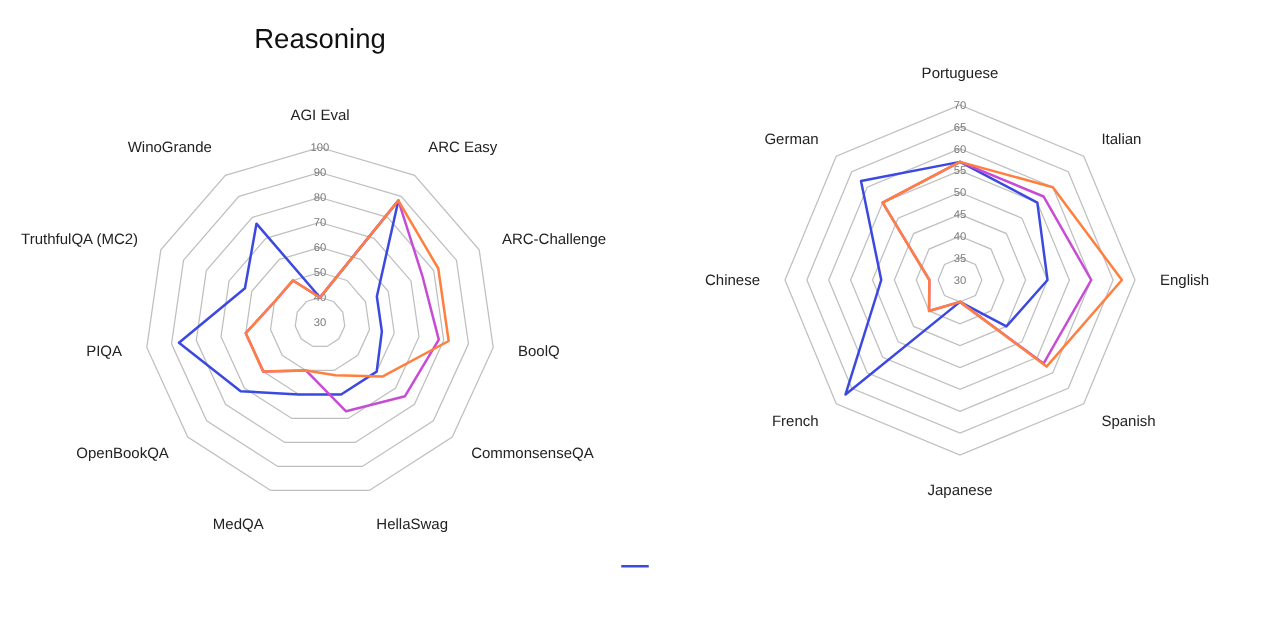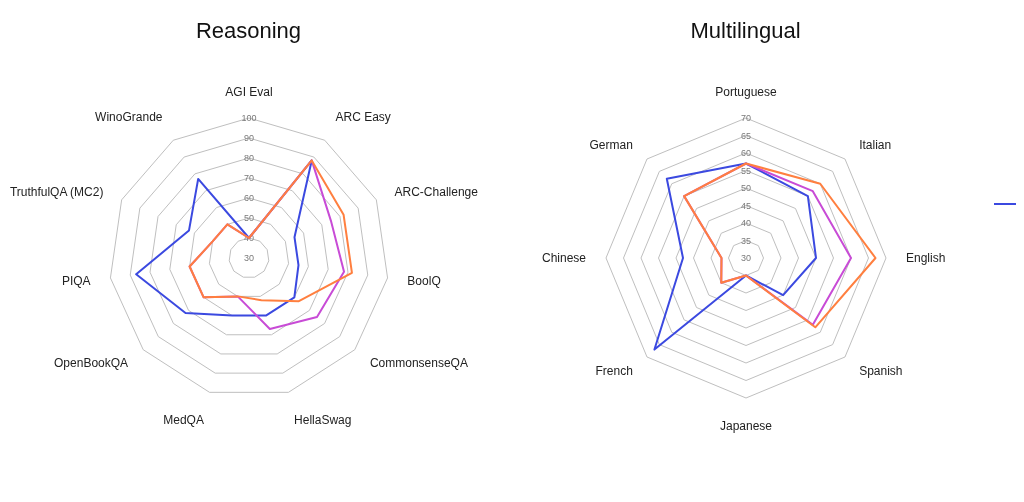--- a/index.html
+++ b/index.html
@@ -9,21 +9,21 @@
     height: 502px;
     background: #ffffff;
     font-family: -apple-system, BlinkMacSystemFont, "Segoe UI", Arial, sans-serif;
     color: #222;
   }
   .page {
     width: 1024px;
     height: 422px;
     position: relative;
     display: flex;
-    flex-direction: row;
+    flex-direction: column;
   }
   .charts {
     flex: 1;
     display: flex;
     flex-direction: row;
     justify-content: space-around;
     align-items: flex-start;
     padding-top: 18px;
   }
   .chart-wrap {
@@ -89,21 +89,20 @@
           <text x="81.62856929905078" y="232.77037412372562" text-anchor="end" font-size="12" fill="#222222">PIQA</text>
           <text x="94.45888074327704" y="143.53359791969822" text-anchor="end" font-size="12" fill="#222222">TruthfulQA (MC2)</text>
           <text x="153.49746920710442" y="69.39943474701101" text-anchor="end" font-size="12" fill="#222222">WinoGrande</text>
           <path d="M240 186 L302.71433482484935 108.41459019158299 L285.4815997677259 185.22924934990567 L289.4910720940467 213.11574191366427 L285.3449744612555 245.29164403671712 L256.90395341048577 263.56957841686983 L223.09604658951423 263.56957841686983 L176.51703575424233 261.00830165140394 L127.16035562557367 222.2238915631545 L179.96428830660176 178.5826091418755 L189.17976315917383 126.92216791386898 Z" fill="none" stroke="#3b49e0" stroke-width="2" stroke-linejoin="round"></path>
           <path d="M240 186 L302.71433482484935 108.41459019158299 L321.8668795819067 168.61264882983022 L335.02285842056955 219.66222447423536 L308.0174616918832 264.9374660550757 L260.8482092062658 277.0024800474728 L228.7306977263428 244.3797189445799 L194.6550255387445 245.29164403671712 L180.61071348714404 214.5388902963971 L203.61472018581927 189.38339947992455 L218.3743673017761 172.34985868675275 Z" fill="none" stroke="#c84bd6" stroke-width="2" stroke-linejoin="round"></path>
           <path d="M240 186 L302.71433482484935 108.41459019158299 L334.6017275168699 162.7968386478038 L342.941429955617 220.80074318042165 L289.87947190738106 249.22080844038882 L252.3962325010229 248.21769083903789 L228.7306977263428 244.3797189445799 L194.6550255387445 245.29164403671712 L180.61071348714404 214.5388902963971 L203.61472018581927 189.38339947992455 L218.3743673017761 172.34985868675275 Z" fill="none" stroke="#ff7f3f" stroke-width="2" stroke-linejoin="round"></path>
         </svg>
     </div>
 
     <div class="chart-wrap">
-      <div class="chart-title">Multilingual</div>
       <svg id="radar-1" width="480" height="400">
           <path d="M240 206 L240 206 L240 206 L240 206 L240 206 L240 206 L240 206 L240 206 Z" fill="none" stroke="#bfbfbf" stroke-width="1"></path>
           <path d="M240 188.5 L252.37436867076457 193.62563132923543 L257.5 206 L252.37436867076457 218.37436867076457 L240 223.5 L227.62563132923543 218.37436867076457 L222.5 206 L227.6256313292354 193.62563132923543 Z" fill="none" stroke="#bfbfbf" stroke-width="1"></path>
           <path d="M240 171 L264.74873734152914 181.25126265847084 L275 206 L264.74873734152914 230.74873734152916 L240 241 L215.25126265847084 230.74873734152916 L205 206 L215.25126265847084 181.25126265847084 Z" fill="none" stroke="#bfbfbf" stroke-width="1"></path>
           <path d="M240 153.5 L277.12310601229376 168.87689398770627 L292.5 206 L277.12310601229376 243.12310601229373 L240 258.5 L202.87689398770627 243.12310601229376 L187.5 206 L202.87689398770624 168.87689398770627 Z" fill="none" stroke="#bfbfbf" stroke-width="1"></path>
           <path d="M240 136 L289.49747468305833 156.50252531694167 L310 206 L289.49747468305833 255.49747468305833 L240 276 L190.50252531694167 255.49747468305833 L170 206 L190.50252531694167 156.50252531694167 Z" fill="none" stroke="#bfbfbf" stroke-width="1"></path>
           <path d="M240 118.5 L301.8718433538229 144.1281566461771 L327.5 206 L301.8718433538229 267.8718433538229 L240 293.5 L178.1281566461771 267.8718433538229 L152.5 206 L178.12815664617708 144.1281566461771 Z" fill="none" stroke="#bfbfbf" stroke-width="1"></path>
           <path d="M240 101 L314.2462120245875 131.75378797541254 L345 206 L314.2462120245875 280.24621202458746 L240 311 L165.75378797541254 280.2462120245875 L135 206 L165.75378797541248 131.75378797541254 Z" fill="none" stroke="#bfbfbf" stroke-width="1"></path>
           <path d="M240 83.5 L326.6205806953521 119.37941930464794 L362.5 206 L326.6205806953521 292.62058069535203 L240 328.5 L153.37941930464794 292.6205806953521 L117.5 206.00000000000003 L153.3794193046479 119.37941930464794 Z" fill="none" stroke="#bfbfbf" stroke-width="1"></path>
           <path d="M240 66 L338.99494936611666 107.00505063388336 L380 206 L338.99494936611666 304.99494936611666 L240 346 L141.00505063388334 304.99494936611666 L100 206.00000000000003 L141.00505063388334 107.00505063388336 Z" fill="none" stroke="#bfbfbf" stroke-width="1"></path>

